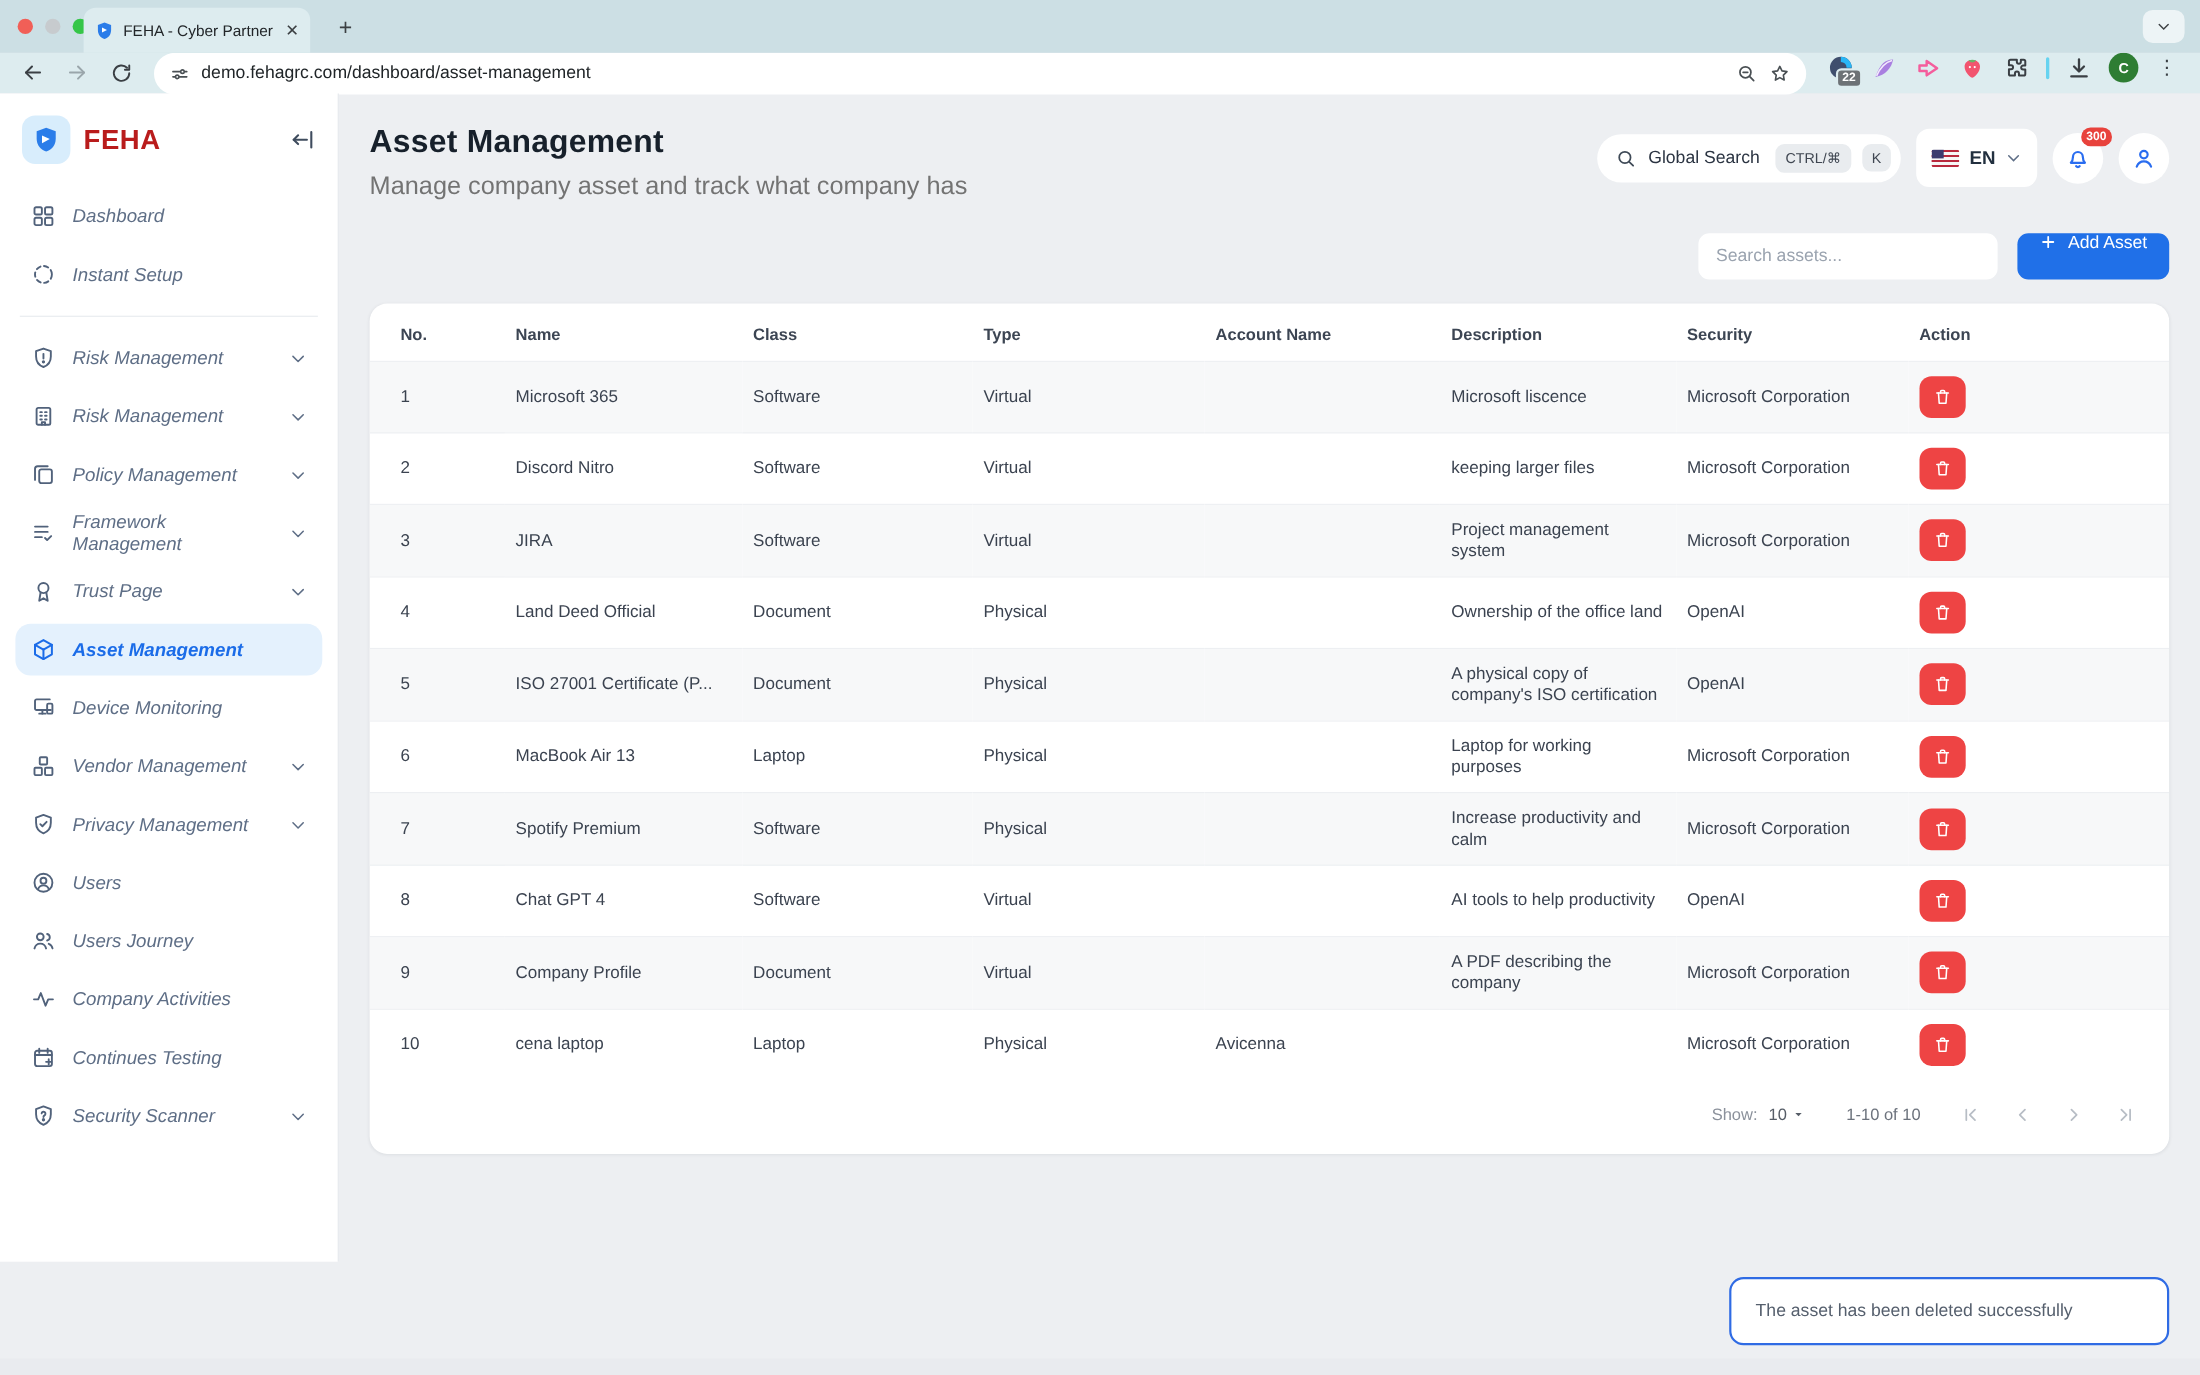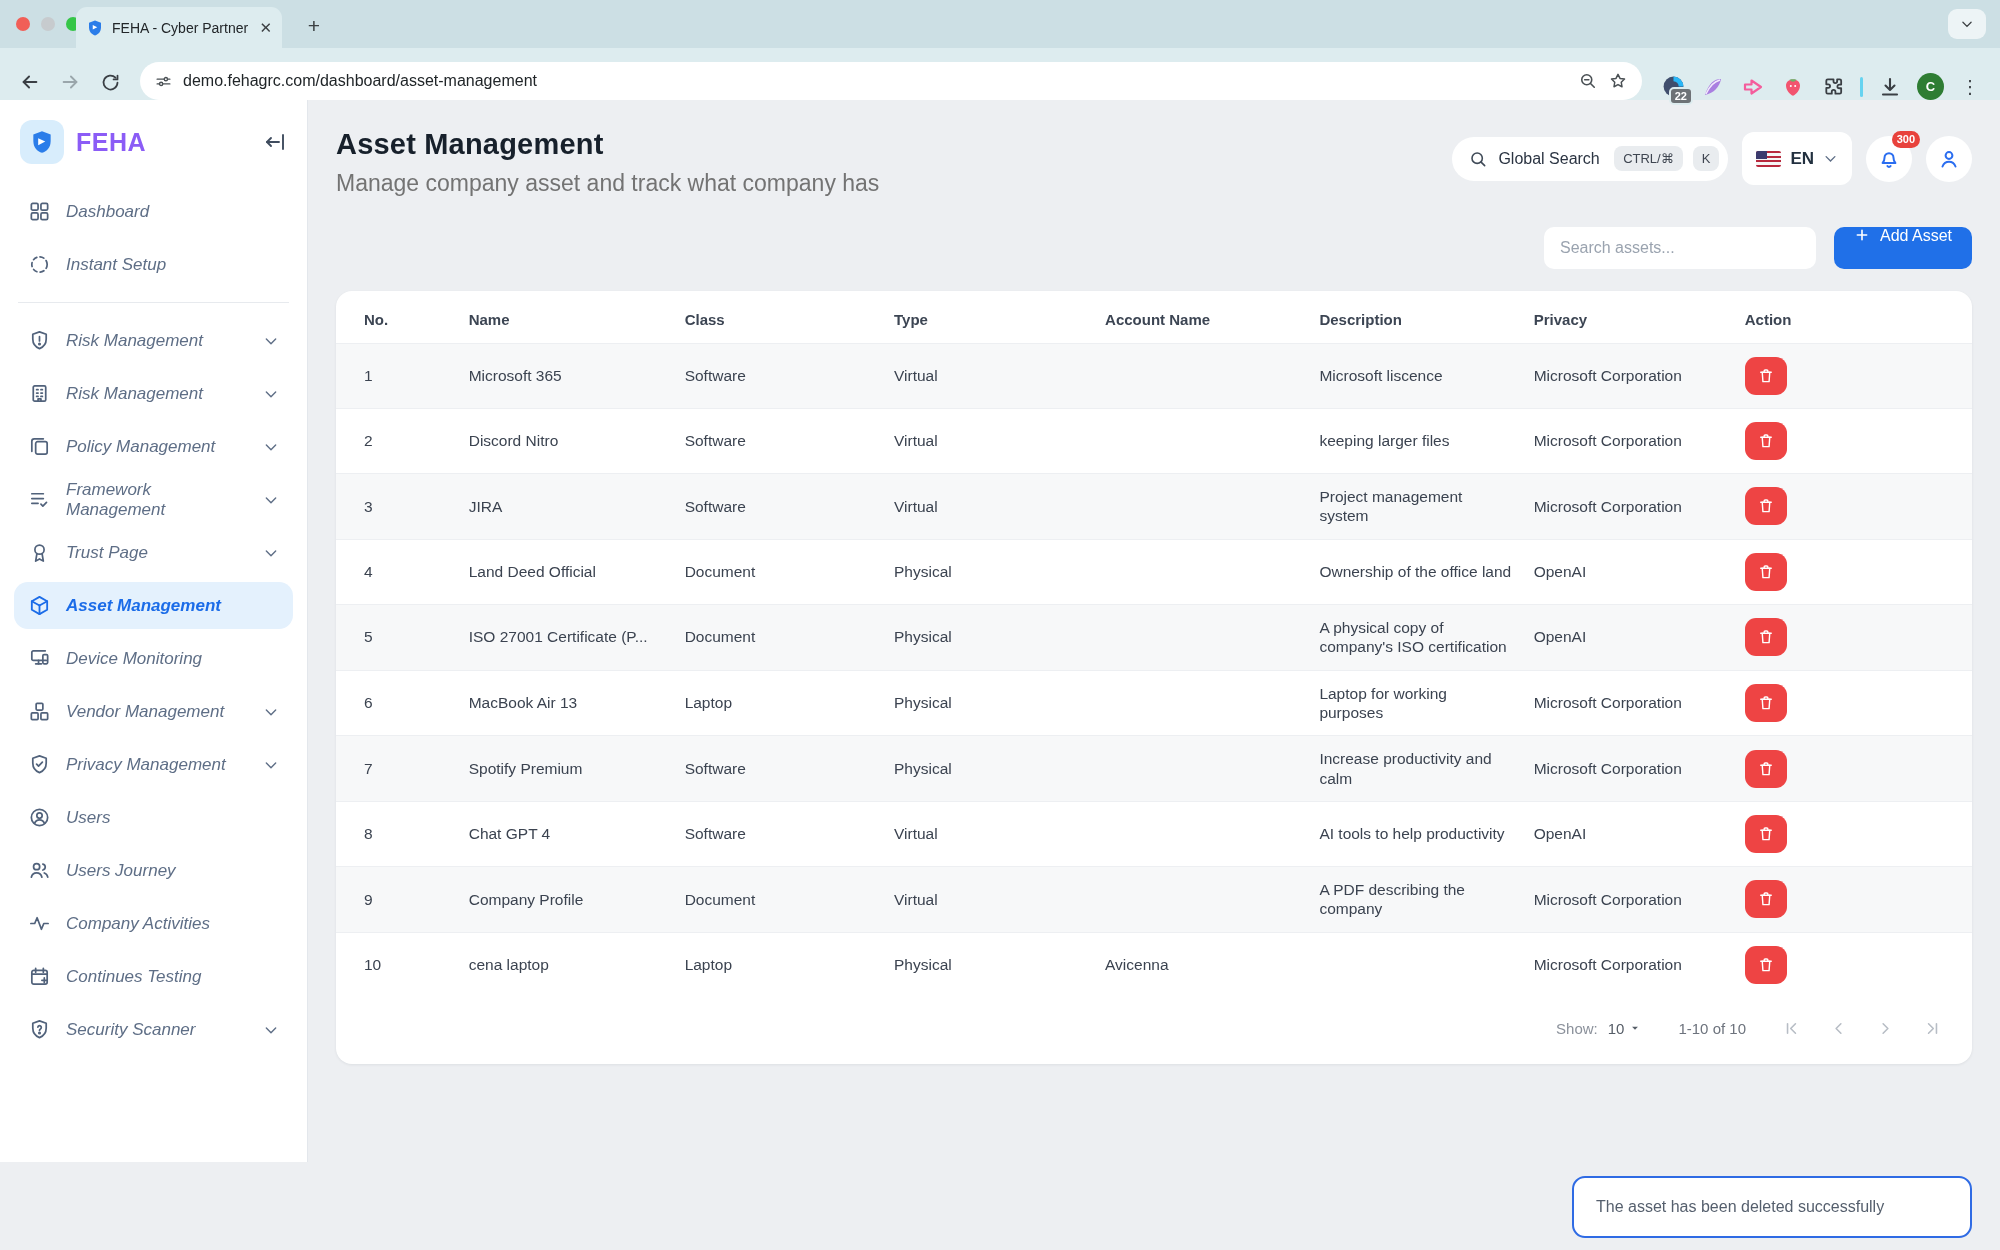--- a/index.html
+++ b/index.html
@@ -12,39 +12,39 @@
   .tabstrip { height:48px; background:#ccdfe4; position:relative; display:flex; align-items:center; }
   .traffic { display:flex; gap:11px; margin-left:16px; }
   .light { width:14px; height:14px; border-radius:50%; }
   .light.red{background:#f15f57;} .light.gray{background:#c7cbce;} .light.green{background:#35c648;}
   .tab { position:absolute; left:76px; top:7px; width:206px; height:41px; background:#ddecef; border-radius:11px 11px 0 0; display:flex; align-items:center; gap:8px; padding:0 10px; }
   .tab-title { font-size:14px; color:#222629; white-space:nowrap; overflow:hidden; flex:1; }
   .tab-close { color:#3c4043; font-size:15px; cursor:default; }
   .newtab { position:absolute; left:300px; top:12px; width:28px; height:28px; display:grid; place-items:center; color:#3c4043; font-size:21px; }
   .tabsearch { position:absolute; right:14px; top:9px; width:38px; height:30px; background:rgba(255,255,255,.65); border-radius:9px; display:grid; place-items:center; color:#3c4043; }
 
-  .toolbar { height:52px; background:#ddecef; display:flex; align-items:flex-end; padding:0 12px; gap:4px; }
+  .toolbar { height:37px; background:#ddecef; display:flex; align-items:flex-start; padding:0 12px; gap:4px; }
   .navbtn { width:36px; height:36px; display:grid; place-items:center; color:#3a3f44; }
   .navbtn.disabled { color:#9aa6ab; }
   .omnibox { flex:1; height:38px; background:#fff; border-radius:19px; display:flex; align-items:center; gap:10px; padding:0 14px; margin:0 8px; }
   .url { font-size:16px; color:#202528; flex:1; }
   .omni-ic { color:#4a5054; }
   .extrow { display:flex; align-items:center; gap:14px; padding:0 6px; }
   .extic { width:26px; height:26px; position:relative; display:grid; place-items:center; }
   .ext-badge { position:absolute; right:-7px; bottom:-5px; background:#6d7276; color:#fff; font-size:11px; font-weight:bold; padding:1px 4px; border-radius:5px; border:2px solid #ddecef; }
   .vdiv { width:3px; height:20px; background:#66d3f0; border-radius:2px; }
   .avatar-c { width:27px; height:27px; border-radius:50%; background:#2e7d33; color:#fff; font-size:13px; font-weight:bold; display:grid; place-items:center; }
   .kebab { color:#3a3f44; font-size:18px; letter-spacing:0; width:24px; text-align:center; }
 
   
   .app { display:flex; height:1150px; background:#edeff2; }
   .sidebar { width:308px; height:1062px; background:#fff; border-right:1px solid #e3e7ec; padding:16px 12px 0; flex:0 0 308px; }
   .logo-row { display:flex; align-items:center; gap:12px; padding:4px 8px 18px; }
   .logo-badge { width:44px; height:44px; border-radius:12px; background:#d8edfc; display:grid; place-items:center; }
-  .brand { font-size:25px; font-weight:bold; color:#8b5cf6; letter-spacing:.5px; }
+  .brand { font-size:25px; font-weight:bold; color:#b91c1c; letter-spacing:.5px; }
   .collapse { margin-left:auto; color:#3f4c5e; }
   .nav-item { display:flex; align-items:center; gap:15px; height:47px; padding:0 14px; margin:6px 2px; border-radius:14px; color:#5e6e86; font-size:17px; cursor:default;font-style:italic; }
   .nav-item .icon { color:#51627b; }
   .nav-item .chev { margin-left:auto; color:#5e6e86; }
   .nav-item.active { background:#e4f1fd; color:#1b6ce8; font-weight:bold; }
   .nav-item.active .icon { color:#1b6ce8; }
   .nav-divider { height:1px; background:#e7eaee; margin:14px 6px; }
 
   .main { flex:1; position:relative; padding:28px 28px 0; }
   .page-head { display:flex; justify-content:space-between; align-items:flex-start; }
@@ -486,21 +486,21 @@
             <col style="width:14.5%">
         </colgroup>
         <thead>
             <tr>
               <th>No.</th>
               <th>Name</th>
               <th>Class</th>
               <th>Type</th>
               <th>Account Name</th>
               <th>Description</th>
-              <th>Privacy</th>
+              <th>Security</th>
               <th>Action</th>
             </tr>
           </thead>
         <tbody>
             <tr>
               <td>1</td>
               <td>Microsoft 365</td>
               <td>Software</td>
               <td>Virtual</td>
               <td></td>

